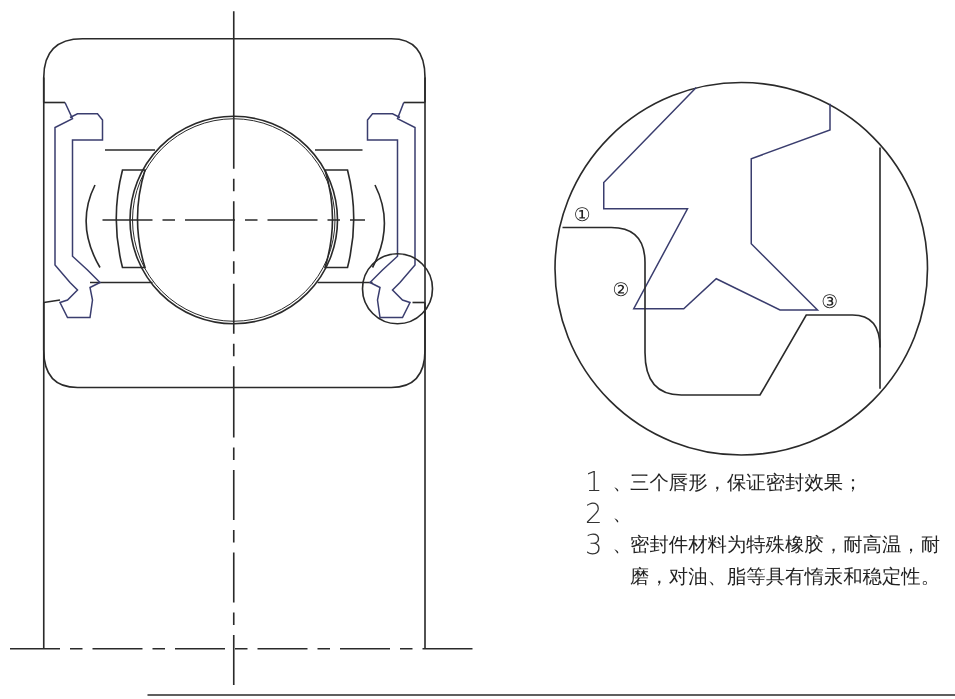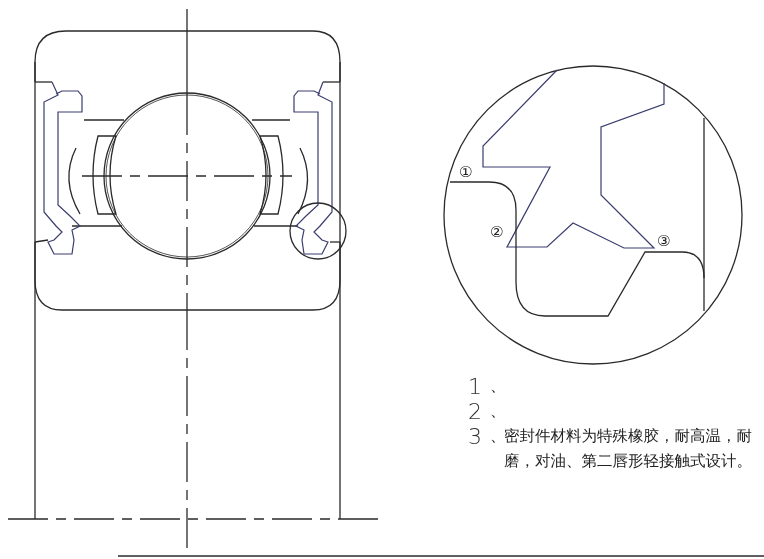--- a/index.html
+++ b/index.html
@@ -89,23 +89,24 @@
     <text class="callout-label" x="459" y="177">①</text>
     <text class="callout-label" x="490" y="237">②</text>
     <text class="callout-label" x="657" y="246">③</text>
   </g>
 </svg>
 
 <div class="notes">
   <div class="note">
     <span class="note-num">1</span>
     <span class="note-sep">、</span>
+    <span class="note-text">三个唇形，保证密封效果；</span>
   </div>
   <div class="note">
     <span class="note-num">2</span>
     <span class="note-sep">、</span>
   </div>
   <div class="note">
     <span class="note-num">3</span>
     <span class="note-sep">、</span>
-    <span class="note-text">密封件材料为特殊橡胶，耐高温，耐磨，对油、第二唇形轻接触式设计。</span>
+    <span class="note-text">密封件材料为特殊橡胶，耐高温，耐磨，对油、脂等具有惰汞和稳定性。</span>
   </div>
 </div>
 
 </body></html>

